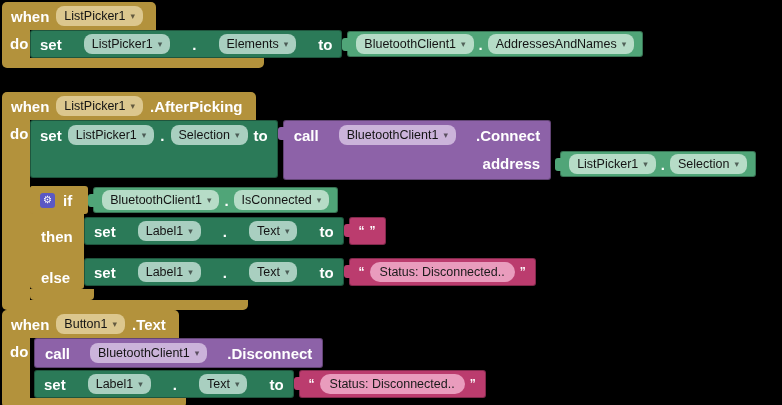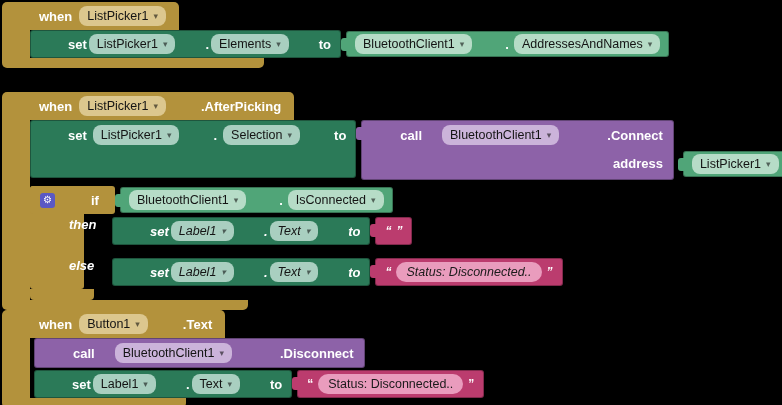--- a/index.html
+++ b/index.html
@@ -1,31 +1,31 @@
 <!DOCTYPE html>
 <html><head>
 <meta charset="utf-8">
 <style>
   html,body{margin:0;padding:0;background:#000;}
   .canvas{
     position:relative;width:782px;height:405px;background:#000;overflow:hidden;
     font-family:"Liberation Sans",sans-serif;
   }
   .stack{position:absolute;}
-  .kw{color:#fff;font-weight:bold;font-size:13px;white-space:nowrap;margin-left:28px;}
+  .kw{color:#fff;font-weight:bold;font-size:15px;white-space:nowrap;}
   .gold{background:#b3923c;}
   .hdr{display:inline-flex;align-items:center;gap:7px;height:28px;
        padding:0 13px 0 9px;border-radius:5px 5px 0 0;position:relative;}
   .body{display:flex;align-items:stretch;}
   .gutter{width:28px;box-sizing:border-box;padding:5px 0 0 8px;}
   .kids{display:flex;flex-direction:column;align-items:flex-start;}
   .bbar{height:10px;border-radius:0 0 5px 5px;}
   .brow{display:flex;align-items:center;}
 
-  .sblock{display:inline-flex;align-items:center;gap:2px;height:28px;
+  .sblock{display:inline-flex;align-items:center;gap:22px;height:28px;
           padding:0 9px;background:#2b7a58;border-radius:3px;
           border:1px solid rgba(0,0,0,.3);box-sizing:border-box;position:relative;}
   .stall{height:58px;align-items:flex-start;}
   .inrow{display:flex;align-items:center;gap:6px;height:26px;}
 
   .vblock{display:inline-flex;align-items:center;gap:5px;height:26px;
           padding:0 8px;background:#50a578;border-radius:3px;margin-left:5px;
           border:1px solid rgba(0,0,0,.3);box-sizing:border-box;position:relative;}
   .tab::before{content:"";position:absolute;left:-6px;top:6px;width:7px;height:13px;
           border-radius:3px 0 0 3px;background:inherit;}
@@ -53,21 +53,21 @@
        background:#e99cbd;border-radius:10px;font-size:12.5px;color:#1a1a1a;white-space:nowrap;}
 
   .ifblk{position:relative;margin-top:6px;}
   .ifstrip{position:absolute;left:0;top:0;width:54px;height:calc(100% - 11px);
        border-radius:3px;}
   .ifrow{position:relative;display:flex;align-items:center;}
   .ifhead{display:inline-flex;align-items:center;gap:8px;height:28px;
        padding:0 16px 0 10px;border-radius:3px;}
   .gear{width:15px;height:15px;background:#5a58c4;border-radius:3px;color:#fff;
        font-size:10px;line-height:1;display:inline-flex;align-items:center;justify-content:center;}
-  .clause{position:relative;display:flex;align-items:flex-start;margin-top:3px;font-style:italic;}
+  .clause{position:relative;display:flex;align-items:flex-end;margin-top:3px;}
   .clabel{width:54px;box-sizing:border-box;padding-left:11px;}
   .else-clause{margin-top:13px;}
   .ifbottom{position:relative;width:64px;height:11px;border-radius:0 0 4px 4px;margin-top:3px;}
 </style>
 </head>
 <body>
 
 <div class="canvas">
 
   <div class="stack" style="left:2px;top:2px;">

